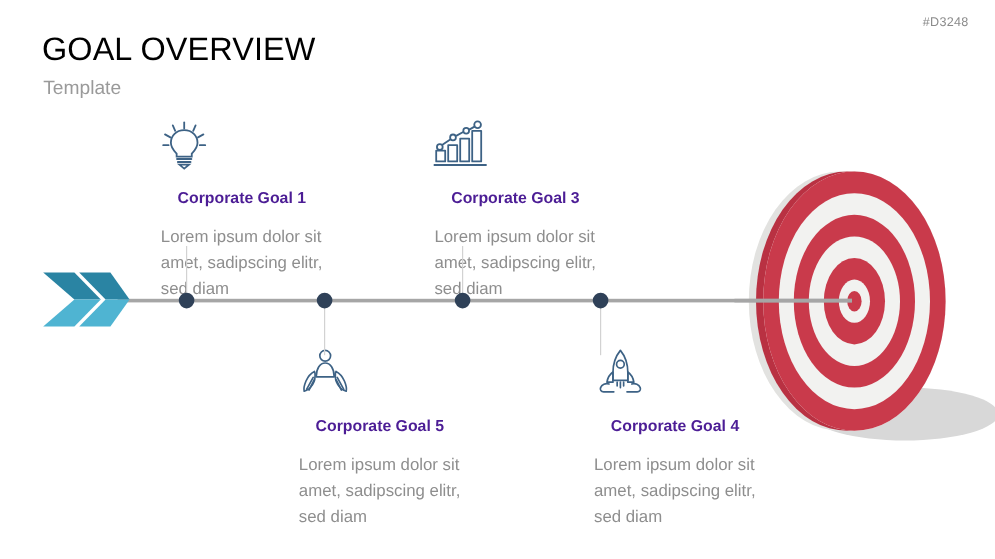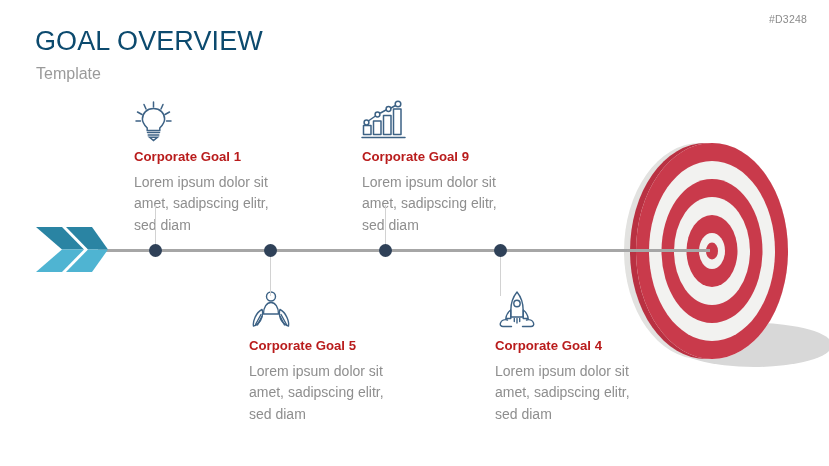--- a/index.html
+++ b/index.html
@@ -30,21 +30,21 @@
     font-size: 10.5px;
     color: #8b8b8b;
     letter-spacing: 0.2px;
   }
   .page-title {
     position: absolute;
     left: 35px;
     top: 28px;
     font-size: 27px;
     font-weight: 400;
-    color: #0c4a6e;
+    color: #000000;
     letter-spacing: 0.1px;
     line-height: 1;
   }
   .page-subtitle {
     position: absolute;
     left: 36px;
     top: 66px;
     font-size: 16px;
     font-weight: 400;
     color: #9a9a9a;
@@ -93,23 +93,23 @@
     position: absolute;
     width: 186px;
   }
   .goal .icon-wrap {
     height: 44px;
     display: block;
   }
   .goal .goal-title {
     font-size: 13.2px;
     font-weight: bold;
-    color: #b91c1c;
+    color: #4c1d95;
     line-height: 1.1;
-    margin: 0;
+    margin: 14px;
     white-space: nowrap;
   }
   .goal .goal-desc {
     font-size: 14px;
     color: #8e8e8e;
     line-height: 1.55;
     margin: 7px 0 0 0;
     max-width: 160px;
   }
 
@@ -227,21 +227,21 @@
           <line x1="7" y1="20.5" x2="13.5" y2="16"></line>
           <line x1="18.5" y1="13" x2="24" y2="10"></line>
           <line x1="29" y1="8" x2="33.5" y2="5.5"></line>
           <circle cx="4.5" cy="22.5" r="2.4" fill="#ffffff"></circle>
           <circle cx="15.5" cy="14.5" r="2.4" fill="#ffffff"></circle>
           <circle cx="26.5" cy="9" r="2.4" fill="#ffffff"></circle>
           <circle cx="36" cy="4" r="2.8" fill="#ffffff"></circle>
         </g>
       </svg>
     </span>
-    <p class="goal-title">Corporate Goal 9</p>
+    <p class="goal-title">Corporate Goal 3</p>
     <p class="goal-desc">Lorem ipsum dolor sit amet, sadipscing elitr, sed diam</p>
   </div>
 
   <div class="goal bottom" style="left:249px; top:290px;">
     <span class="icon-wrap">
       <svg width="44" height="40" viewBox="0 0 44 40">
         <g fill="none" stroke="#3d6285" stroke-width="1.4" stroke-linecap="round" stroke-linejoin="round">
 
           <circle cx="22" cy="6.5" r="4.5"></circle>
 

